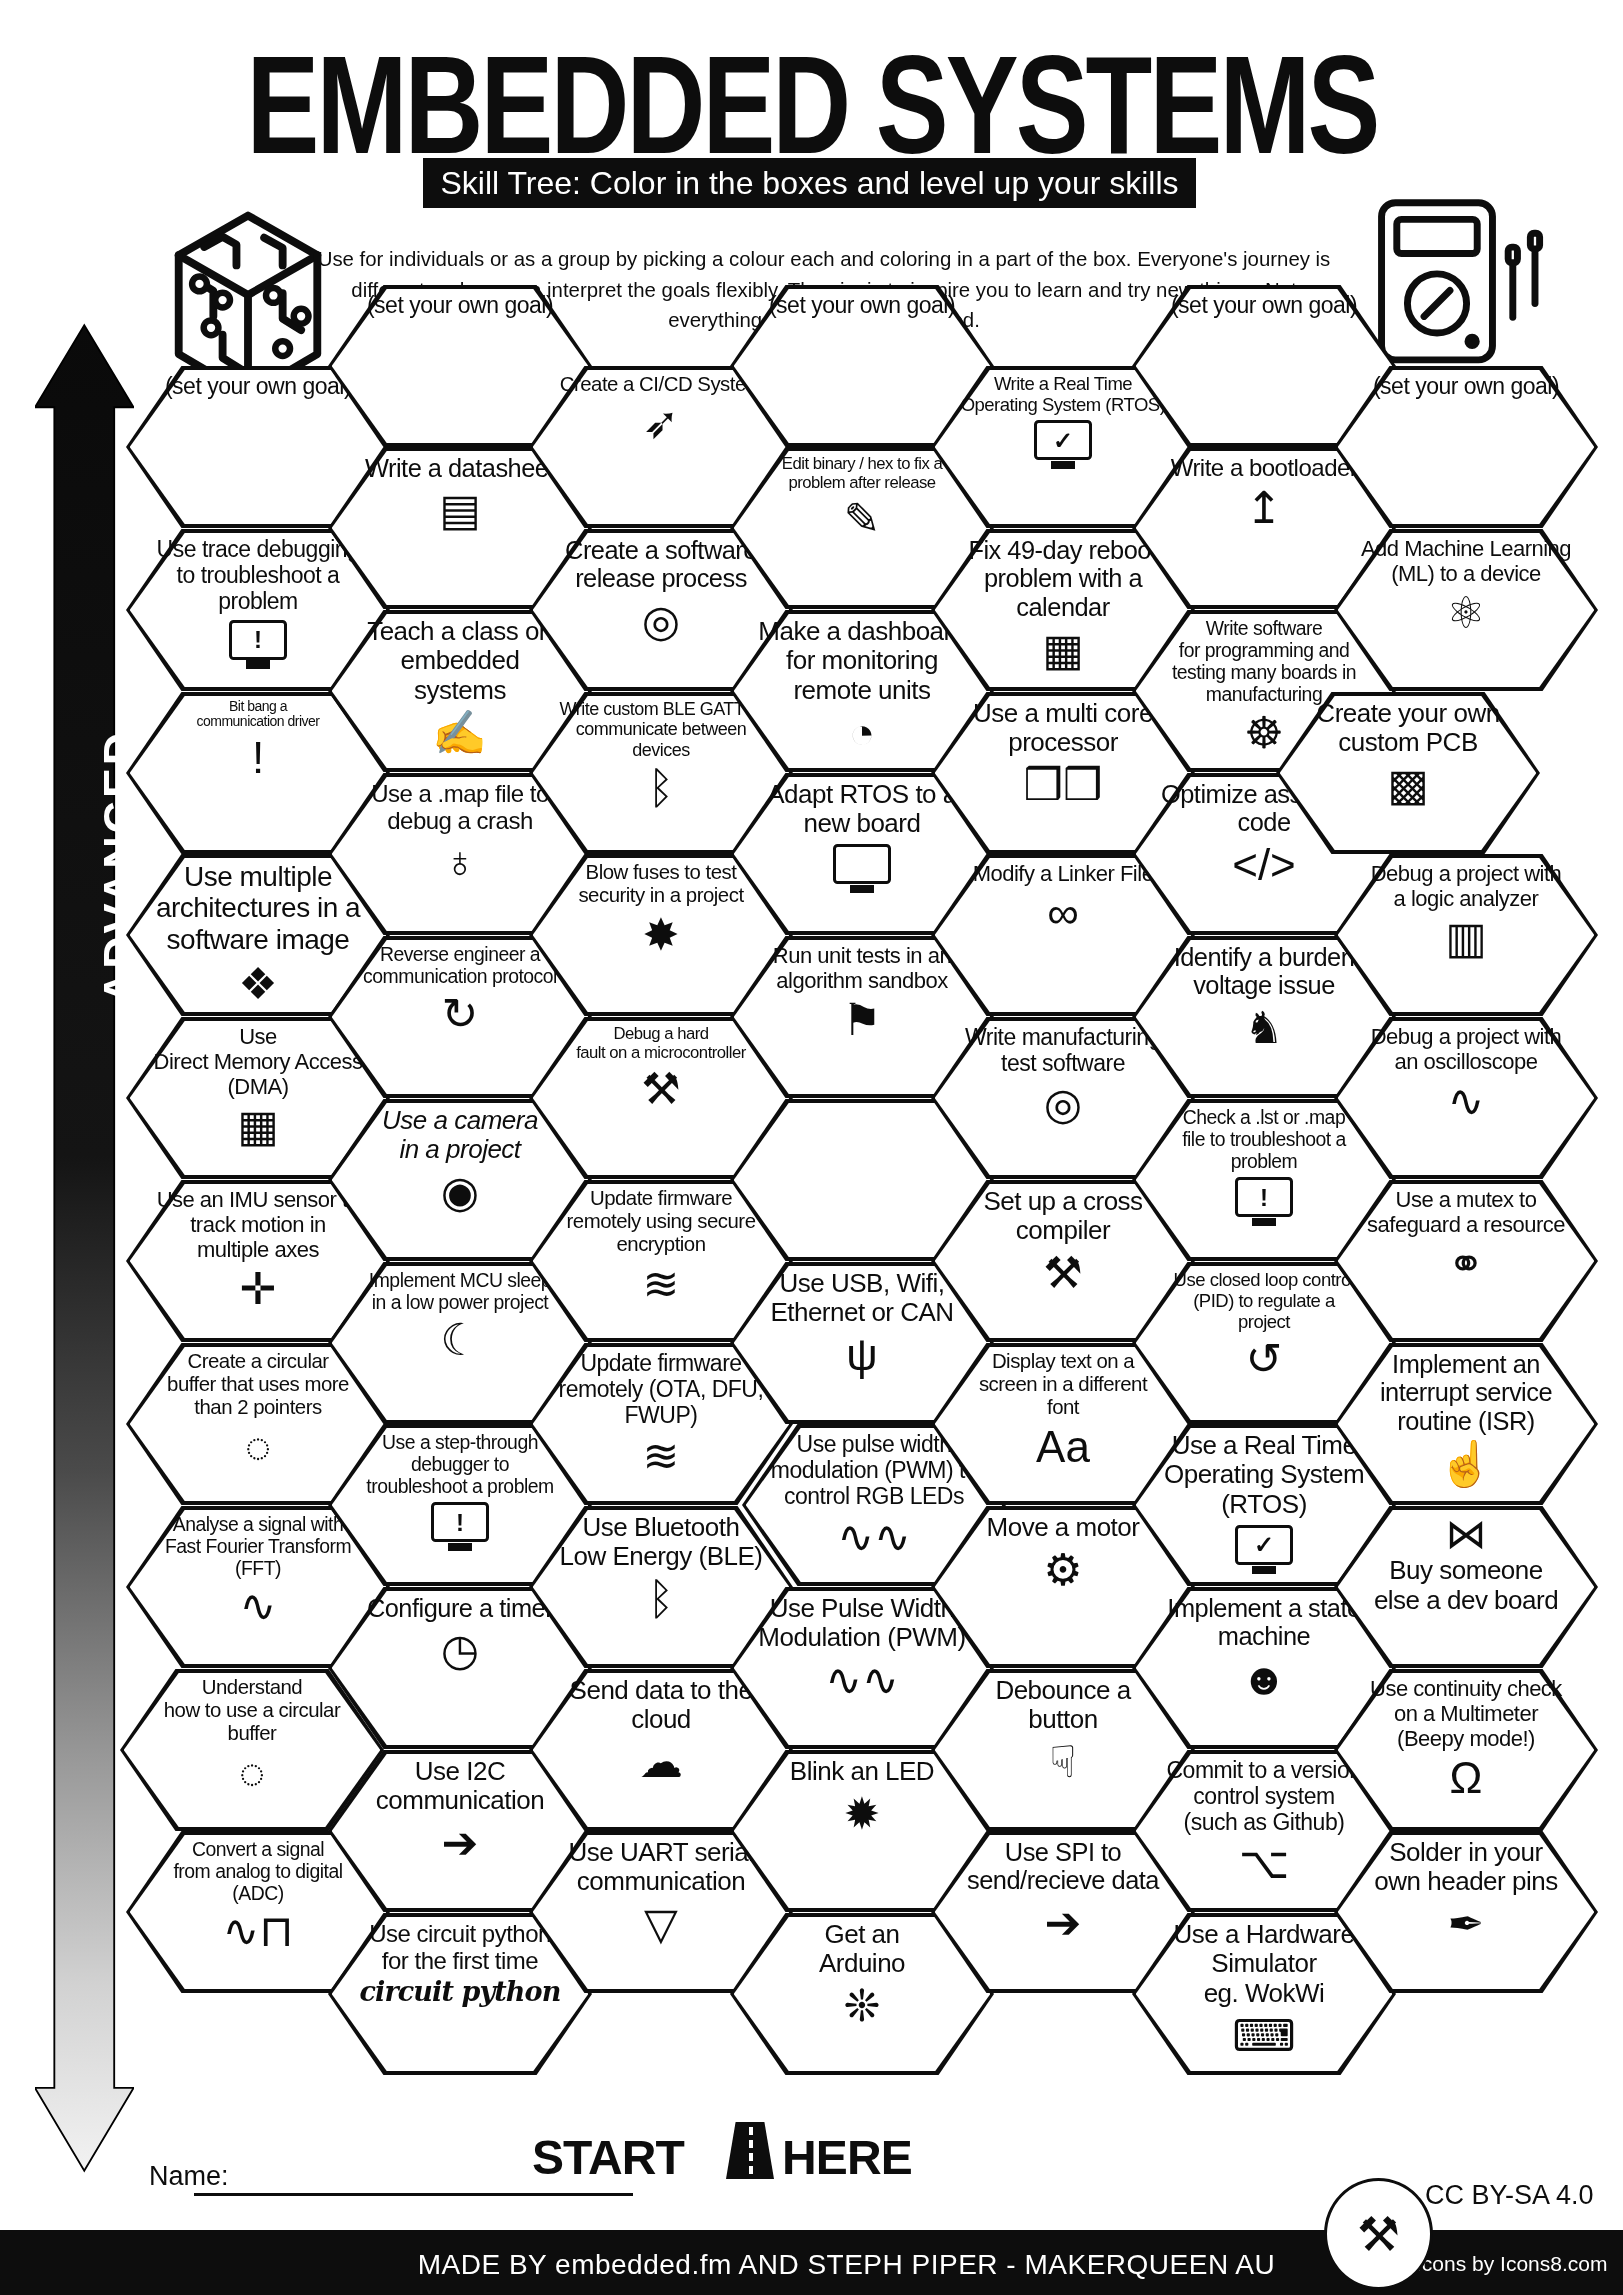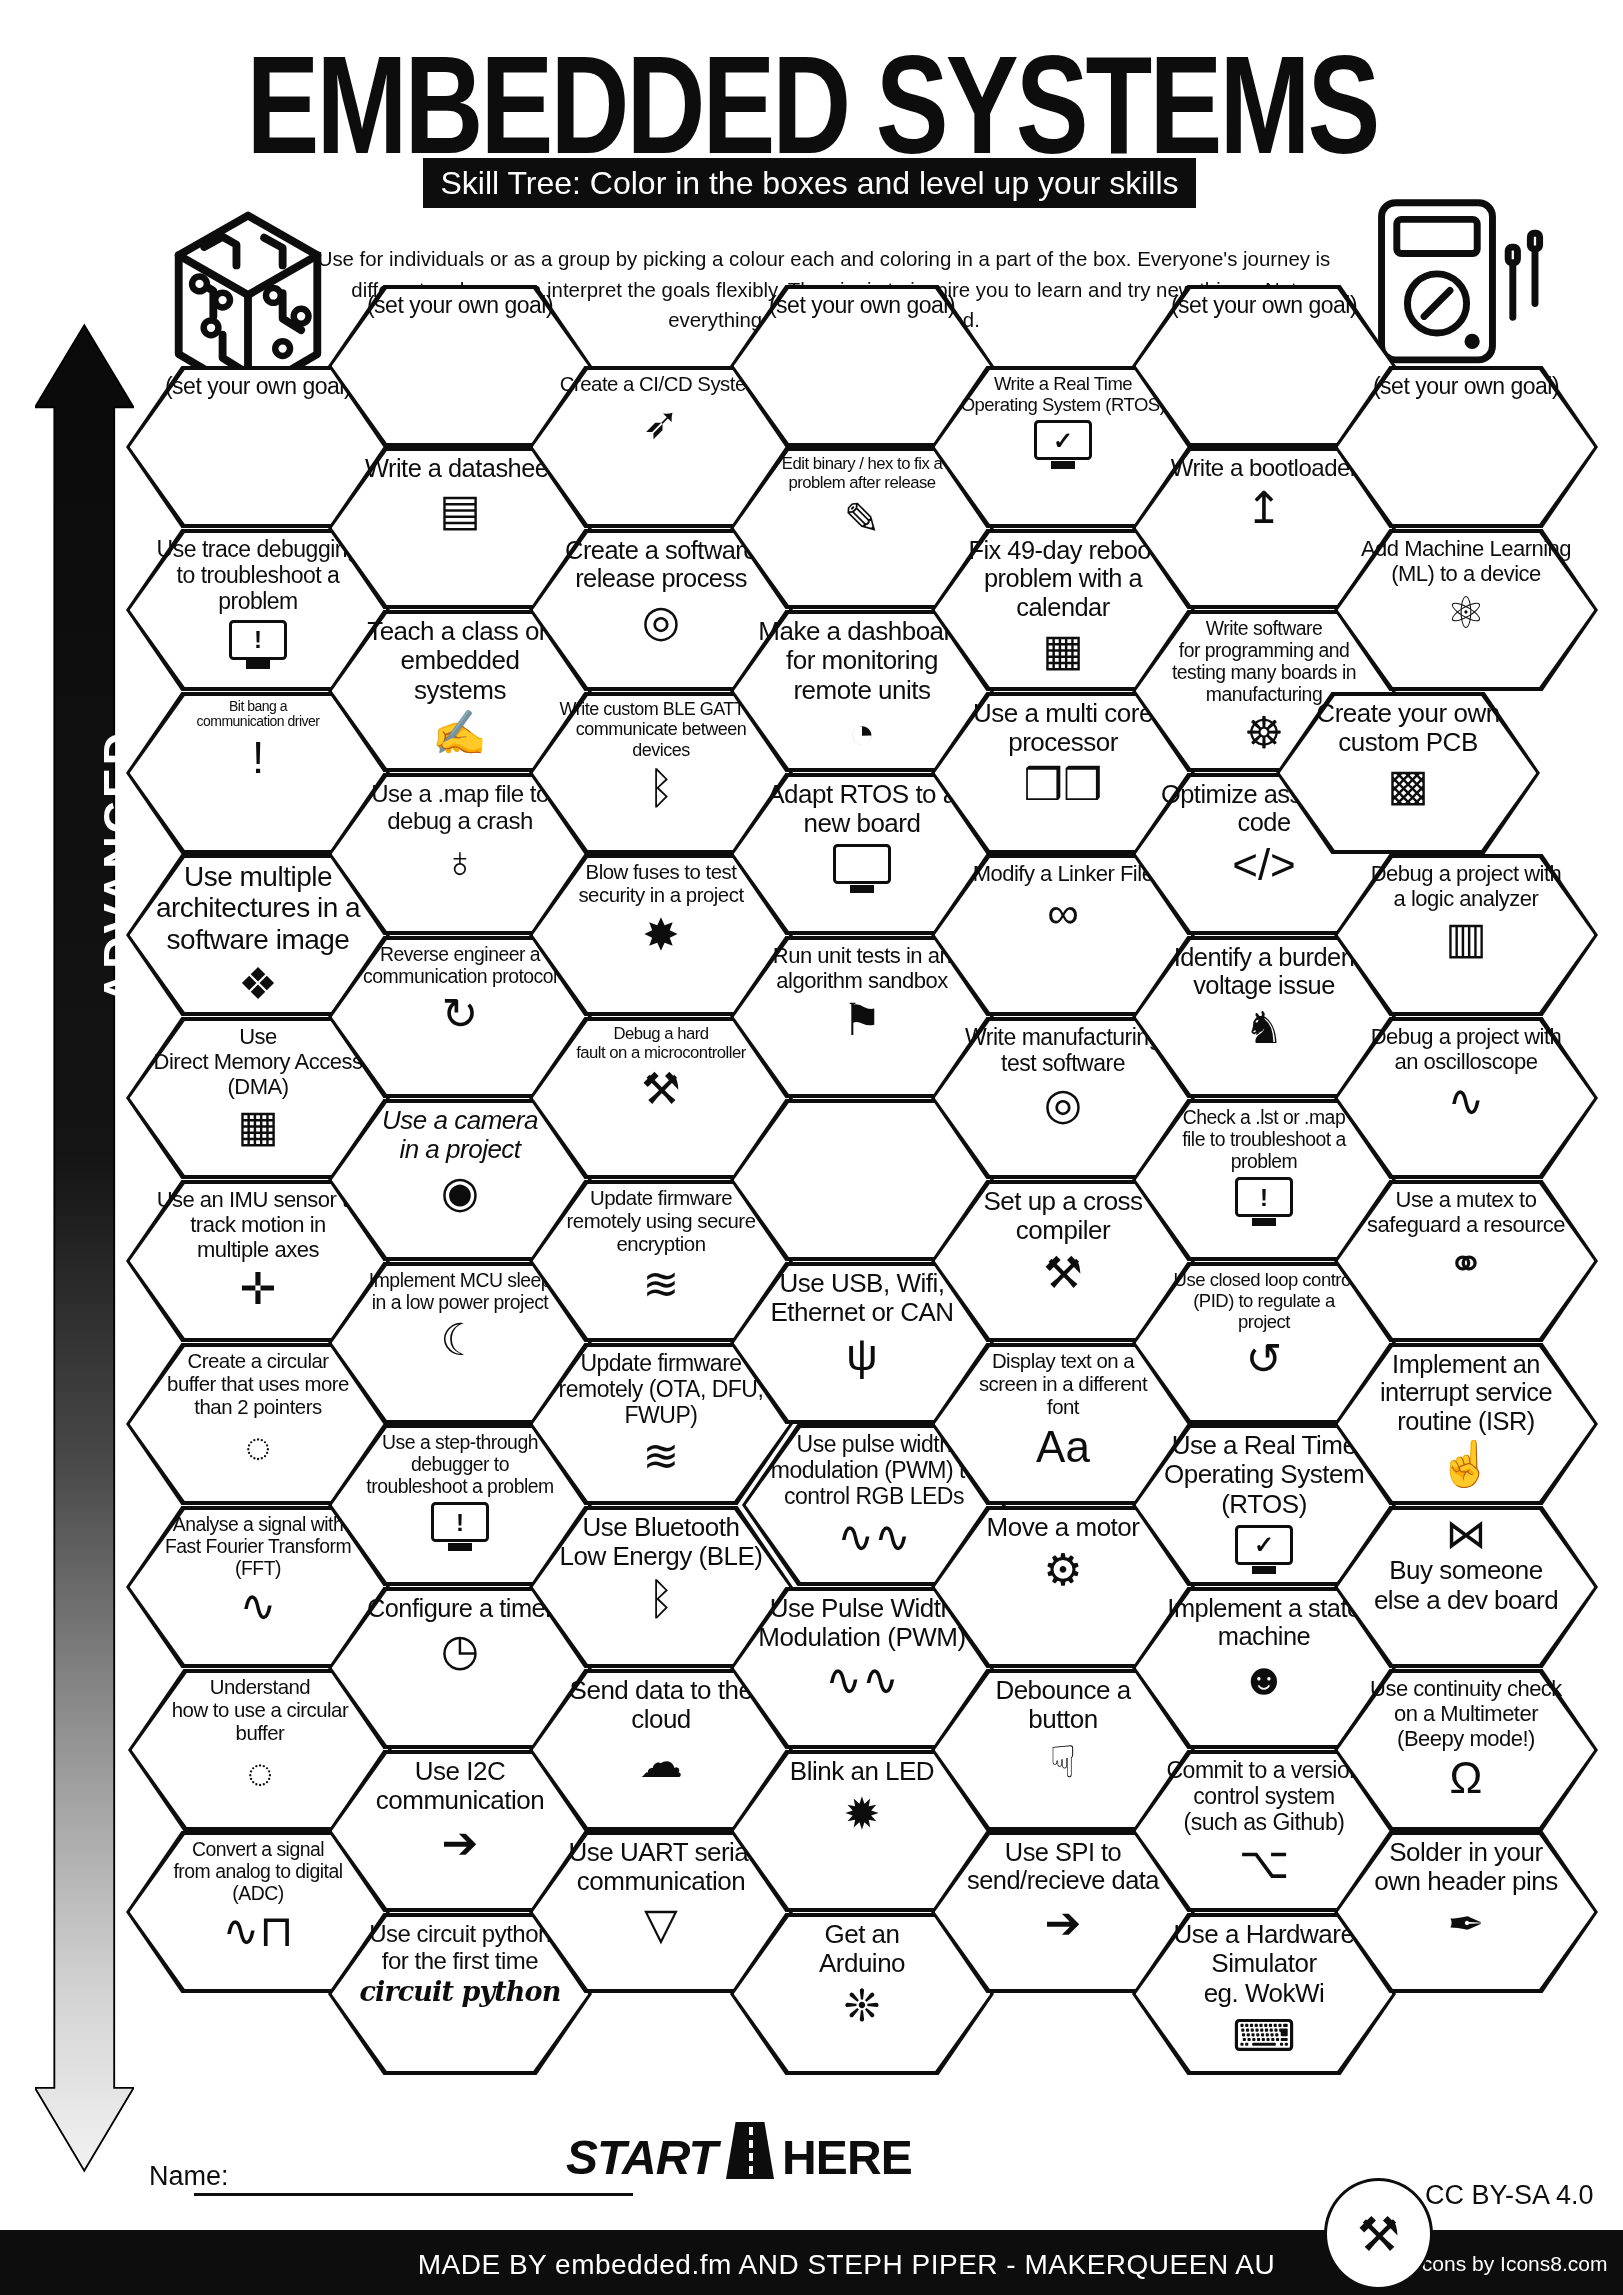--- a/index.html
+++ b/index.html
@@ -35,21 +35,21 @@
   .icon-logo{margin-top:3.7px;font-family:"DejaVu Serif",serif;font-style:italic;font-weight:bold;
       font-size:27px;letter-spacing:-0.9px;}
   
   .level-arrow{position:absolute;left:35px;top:321px;}
   .v-label{position:absolute;text-align:center;font-weight:bold;font-size:45px;letter-spacing:2.8px;
       transform:rotate(-90deg);}
   .v-label.adv{color:#fff;width:324px;left:-77px;top:520px;}
   .v-label.bas{color:#111;width:222px;left:-26px;top:1987px;}
   
   .start-word{position:absolute;top:2130px;font-size:48px;font-weight:800;letter-spacing:-0.9px;}
-  .start-word.left{left:532px;width:185px;text-align:right;font-style:italic;}
+  .start-word.left{left:532px;width:185px;text-align:left;}
   .start-word.right{left:782px;}
   .road-icon{position:absolute;left:726px;top:2122px;width:48px;height:57px;background:#0d0d0d;
       clip-path:polygon(20% 0,80% 0,100% 100%,0 100%);}
   .road-icon::after{content:"";position:absolute;left:48%;top:9%;bottom:9%;border-left:4.2px dashed #fff;}
   .name-row{position:absolute;left:149px;top:2161px;font-size:27px;}
   .name-line{position:absolute;left:194px;top:2193px;width:439px;border-bottom:3.2px solid #0d0d0d;}
   .footer-bar{position:absolute;left:0;top:2230px;width:1623px;height:66px;background:#0d0d0d;}
   .footer-credit{position:absolute;left:407px;top:2249px;width:879px;text-align:center;color:#fff;
       font-size:28px;letter-spacing:0.5px;white-space:nowrap;}
   .icons8-credit{position:absolute;left:1416px;top:2252px;width:194px;text-align:left;color:#fff;
@@ -187,21 +187,21 @@
     </div>
       <div class="hex" style="left: 126px; top: 1506px;">
       <div class="shape"></div>
       <div class="content">
         <div class="hex-label" style="font-size: 19.4px;">Analyse a signal with
 Fast Fourier Transform
 (FFT)</div>
         <div class="hex-icon">∿</div>
       </div>
     </div>
-      <div class="hex" style="left: 128px; top: 1669px;">
+      <div class="hex" style="left: 120px; top: 1669px;">
       <div class="shape"></div>
       <div class="content">
         <div class="hex-label" style="font-size: 20.4px;">Understand
 how to use a circular
 buffer</div>
         <div class="hex-icon">◌</div>
       </div>
     </div>
       <div class="hex" style="left: 126px; top: 1831px; text-decoration: underline;">
       <div class="shape"></div>

